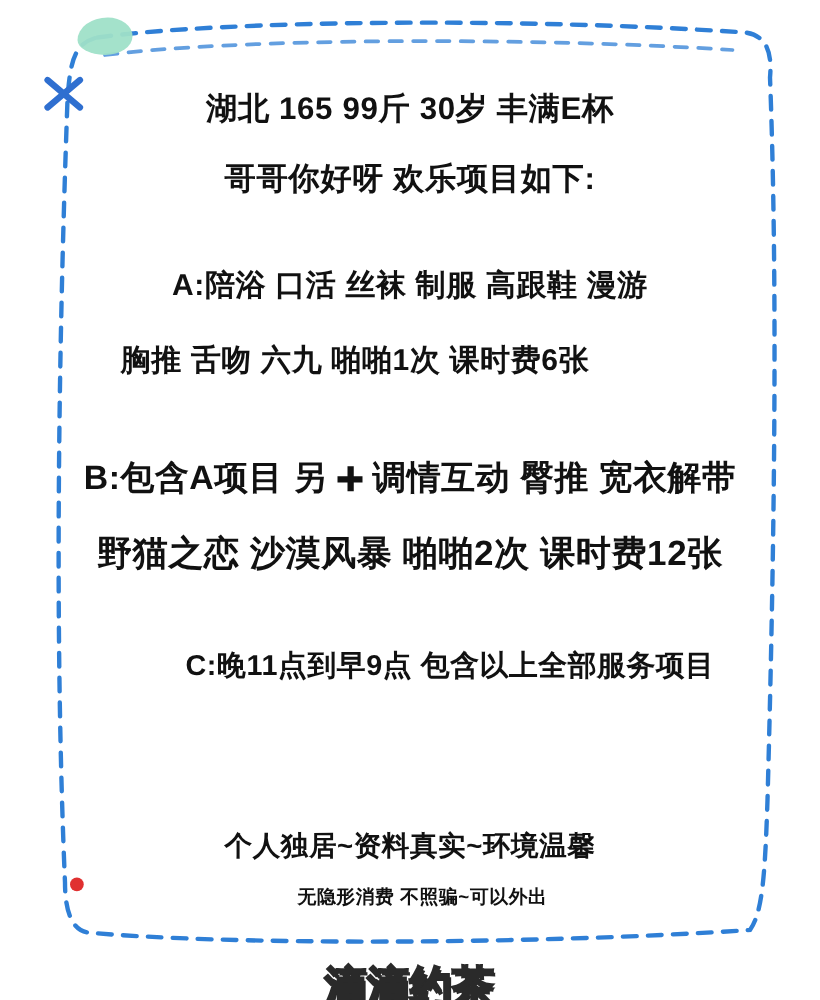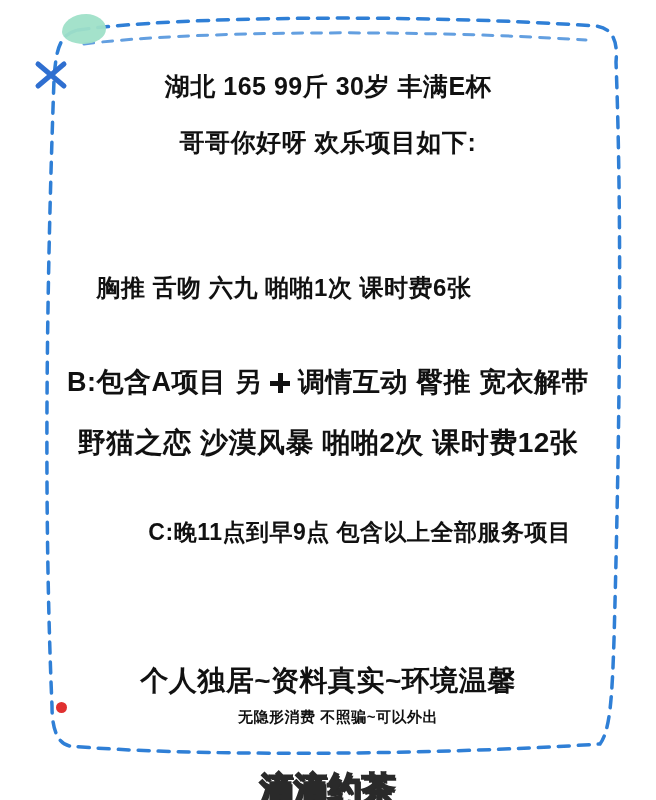--- a/index.html
+++ b/index.html
@@ -52,21 +52,21 @@
 
   .sec-a1 { position: absolute; left: 0; top: 212px; width: 656px; font-size: 24px; }
   .sec-a2 { position: absolute; left: 0; top: 272px; width: 568px; font-size: 24px; }
 
   .sec-b1 { position: absolute; left: 0; top: 364px; width: 656px; font-size: 27px; }
   .sec-b2 { position: absolute; left: 0; top: 424px; width: 656px; font-size: 28px; }
 
   .sec-c1 { position: absolute; left: 0; top: 517px; width: 656px; font-size: 23px; padding-left: 32px; }
   .sec-c2 { position: absolute; left: 0; top: 578px; width: 656px; font-size: 23px; }
 
-  .foot1 { position: absolute; left: 0; top: 662px; width: 656px; font-size: 28px; }
+  .foot1 { position: absolute; left: 0; top: 662px; width: 656px; font-size: 22px; }
   .foot2 { position: absolute; left: 0; top: 708px; width: 656px; font-size: 15px; margin-left: 10px; }
 
   .plus {
     display: inline-block;
     position: relative;
     width: 20px;
     height: 20px;
     vertical-align: -2px;
   }
   .plus::before, .plus::after {
@@ -147,20 +147,21 @@
 
   <svg class="x-mark" viewBox="0 0 34 34" xmlns="http://www.w3.org/2000/svg">
     <path d="M4,6 L30,28" stroke="#2f6fd0" stroke-width="5" stroke-linecap="round"></path>
     <path d="M30,6 L4,28" stroke="#2f6fd0" stroke-width="5" stroke-linecap="round"></path>
   </svg>
 
   <div class="content">
     <div class="line title-line head1">湖北 165 99斤 30岁 丰满E杯</div>
     <div class="line title-line head2">哥哥你好呀 欢乐项目如下:</div>
 
+    <div class="line sec-a1">A:陪浴 口活 丝袜 制服 高跟鞋 漫游</div>
     <div class="line sec-a2">胸推 舌吻 六九 啪啪1次 课时费6张</div>
 
     <div class="line sec-b1">
       <span>B:包含A项目 另</span>
       <span class="plus"></span>
       <span>调情互动 臀推 宽衣解带</span>
     </div>
     <div class="line sec-b2">野猫之恋 沙漠风暴 啪啪2次 课时费12张</div>
 
     <div class="line sec-c1">C:晚11点到早9点 包含以上全部服务项目</div>

